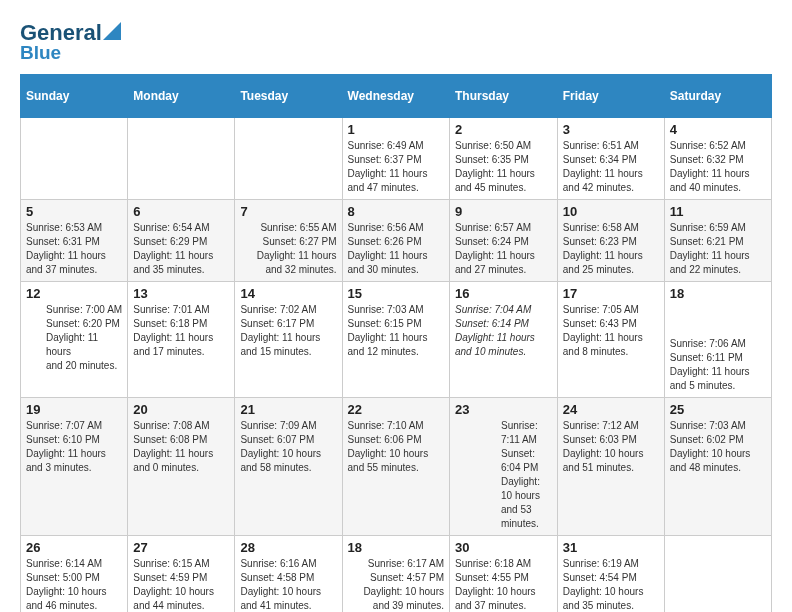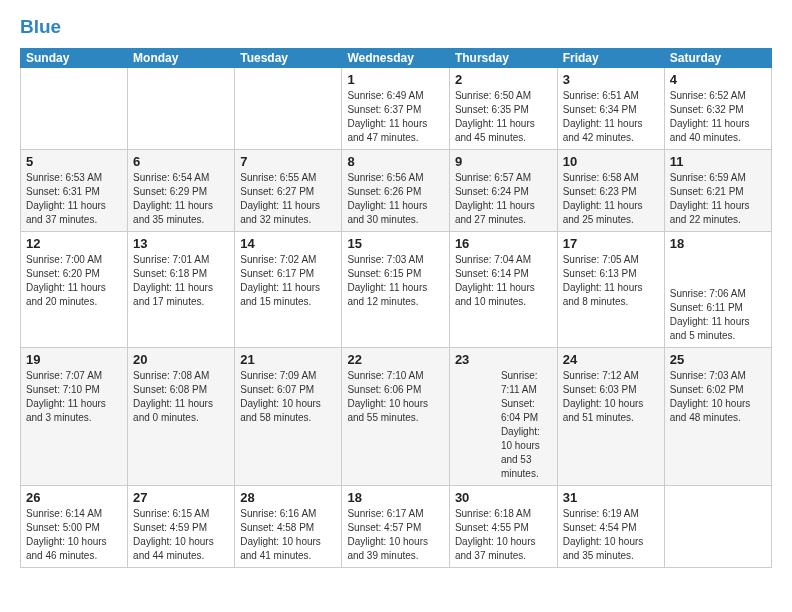--- a/index.html
+++ b/index.html
@@ -35,21 +35,21 @@
     }
     .calendar {
       width: 100%;
       border-collapse: collapse;
       font-size: 11px;
     }
     .calendar th {
       background: #2e86c1;
       color: #fff;
       text-align: left;
-      padding: 2px 5px;
+      padding: 14px 5px;
       font-size: 12px;
       border: 1px solid #2e86c1;
     }
     .calendar td {
       border: 1px solid #ccc;
       vertical-align: top;
       padding: 4px 5px;
       width: 108px;
       min-height: 80px;
       background: #fff;
@@ -70,20 +70,26 @@
     }
     .empty-cell {
       background: #f9f9f9;
     }
   </style>
 </head>
 <body>
 
 <div class="header">
   <div class="logo">
+    <div style="display:flex; align-items:center;">
+      <span style="font-size:22px; font-weight:bold; color:#1a5276;">General</span>
+      <svg width="18" height="18" viewBox="0 0 18 18" style="margin-left:1px; margin-top:-4px;">
+        <polygon points="0,18 18,0 18,18" fill="#2e86c1"></polygon>
+      </svg>
+    </div>
     <span style="font-size:19px; font-weight:bold; color:#2e86c1; margin-top:-4px;">Blue</span>
   </div>
   <div class="title-area">
     <div class="month-title"></div>
     <div class="location"></div>
   </div>
 </div>
 
 <table class="calendar">
   <thead>
@@ -141,21 +147,21 @@
         </td>
         <td>
           <div class="day-number">6</div>
           <div class="day-info" style="white-space: pre-line;">Sunrise: 6:54 AM
 Sunset: 6:29 PM
 Daylight: 11 hours
 and 35 minutes.</div>
         </td>
         <td>
           <div class="day-number">7</div>
-          <div class="day-info" style="white-space: pre-line;">Sunrise: 6:55 AM
+          <div class="day-info" style="white-space: pre-line; text-align: right;">Sunrise: 6:55 AM
 Sunset: 6:27 PM
 Daylight: 11 hours
 and 32 minutes.</div>
         </td>
         <td>
           <div class="day-number">8</div>
           <div class="day-info" style="white-space: pre-line;">Sunrise: 6:56 AM
 Sunset: 6:26 PM
 Daylight: 11 hours
 and 30 minutes.</div>
@@ -178,21 +184,21 @@
           <div class="day-number">11</div>
           <div class="day-info" style="white-space: pre-line;">Sunrise: 6:59 AM
 Sunset: 6:21 PM
 Daylight: 11 hours
 and 22 minutes.</div>
         </td>
       </tr>
       <tr>
         <td>
           <div class="day-number">12</div>
-          <div class="day-info" style="white-space: pre-line;">Sunrise: 7:00 AM
+          <div class="day-info" style="white-space: pre-line; margin-left: 20px;">Sunrise: 7:00 AM
 Sunset: 6:20 PM
 Daylight: 11 hours
 and 20 minutes.</div>
         </td>
         <td>
           <div class="day-number">13</div>
           <div class="day-info" style="white-space: pre-line;">Sunrise: 7:01 AM
 Sunset: 6:18 PM
 Daylight: 11 hours
 and 17 minutes.</div>
@@ -206,45 +212,45 @@
         </td>
         <td>
           <div class="day-number">15</div>
           <div class="day-info" style="white-space: pre-line;">Sunrise: 7:03 AM
 Sunset: 6:15 PM
 Daylight: 11 hours
 and 12 minutes.</div>
         </td>
         <td>
           <div class="day-number">16</div>
-          <div class="day-info" style="white-space: pre-line;">Sunrise: 7:04 AM
+          <div class="day-info" style="white-space: pre-line; font-style: italic;">Sunrise: 7:04 AM
 Sunset: 6:14 PM
 Daylight: 11 hours
 and 10 minutes.</div>
         </td>
         <td>
           <div class="day-number">17</div>
           <div class="day-info" style="white-space: pre-line;">Sunrise: 7:05 AM
-Sunset: 6:13 PM
+Sunset: 6:43 PM
 Daylight: 11 hours
 and 8 minutes.</div>
         </td>
         <td>
           <div class="day-number">18</div>
           <div class="day-info" style="white-space: pre-line; margin-top: 36px;">Sunrise: 7:06 AM
 Sunset: 6:11 PM
 Daylight: 11 hours
 and 5 minutes.</div>
         </td>
       </tr>
       <tr>
         <td>
           <div class="day-number">19</div>
           <div class="day-info" style="white-space: pre-line;">Sunrise: 7:07 AM
-Sunset: 7:10 PM
+Sunset: 6:10 PM
 Daylight: 11 hours
 and 3 minutes.</div>
         </td>
         <td>
           <div class="day-number">20</div>
           <div class="day-info" style="white-space: pre-line;">Sunrise: 7:08 AM
 Sunset: 6:08 PM
 Daylight: 11 hours
 and 0 minutes.</div>
         </td>
@@ -301,21 +307,21 @@
         </td>
         <td>
           <div class="day-number">28</div>
           <div class="day-info" style="white-space: pre-line;">Sunrise: 6:16 AM
 Sunset: 4:58 PM
 Daylight: 10 hours
 and 41 minutes.</div>
         </td>
         <td>
           <div class="day-number">18</div>
-          <div class="day-info" style="white-space: pre-line;">Sunrise: 6:17 AM
+          <div class="day-info" style="white-space: pre-line; text-align: right;">Sunrise: 6:17 AM
 Sunset: 4:57 PM
 Daylight: 10 hours
 and 39 minutes.</div>
         </td>
         <td>
           <div class="day-number">30</div>
           <div class="day-info" style="white-space: pre-line;">Sunrise: 6:18 AM
 Sunset: 4:55 PM
 Daylight: 10 hours
 and 37 minutes.</div>

